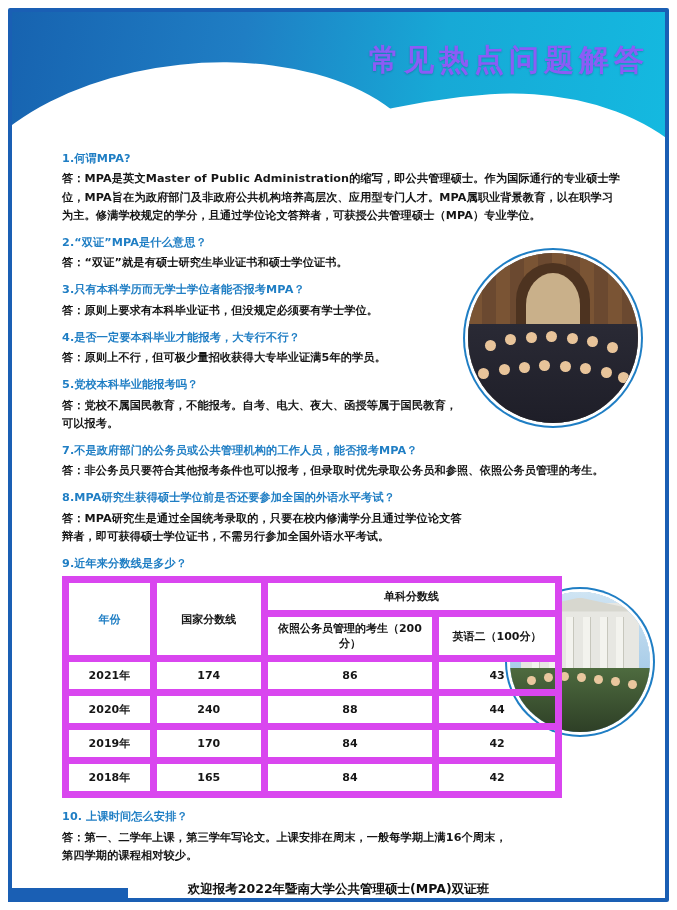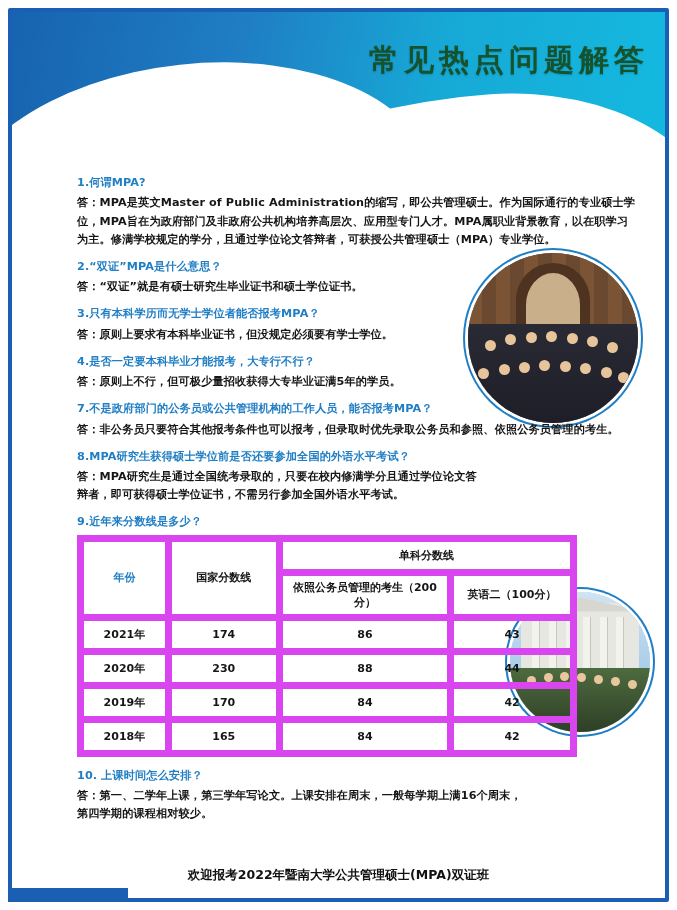--- a/index.html
+++ b/index.html
@@ -83,33 +83,32 @@
     background: #ffffff;
     border-radius: 60% 40% 50% 50% / 70% 70% 30% 30%;
     transform: rotate(-4deg);
   }
   .header-title {
     position: absolute;
     right: 16px;
     top: 28px;
     font-size: 30px;
     font-weight: bold;
-    color: #14532d;
+    color: #8b5cf6;
     letter-spacing: 5px;
     text-shadow: 0 1px 2px rgba(0,0,0,0.18);
     font-family: Liberation Mono, monospace;
   }
 
   
   .content {
     position: absolute;
-    left: 77px;
+    left: 62px;
     top: 150px;
     width: 560px;
-    margin-top: 24px;
   }
 
   .q {
     color: #1f7ec4;
     font-weight: bold;
     font-size: 11.2px;
     line-height: 1.55;
     margin: 0 0 3px 0;
     letter-spacing: 0.1px;
   }
@@ -204,21 +203,20 @@
   
   .footer {
     position: absolute;
     left: 12px;
     bottom: 12px;
     width: 653px;
     text-align: center;
     font-size: 12.5px;
     font-weight: bold;
     color: #111111;
-    padding-bottom: 14px;
   }
   
   .corner-bl {
     position: absolute;
     left: 8px;
     bottom: 8px;
     width: 120px;
     height: 14px;
     background: #1a5fb4;
   }
@@ -304,20 +302,24 @@
     <div class="blk">
       <p class="q">3.只有本科学历而无学士学位者能否报考MPA？</p>
       <p class="a">答：原则上要求有本科毕业证书，但没规定必须要有学士学位。</p>
     </div>
 
     <div class="blk">
       <p class="q">4.是否一定要本科毕业才能报考，大专行不行？</p>
       <p class="a">答：原则上不行，但可极少量招收获得大专毕业证满5年的学员。</p>
     </div>
 
+    <div class="blk">
+      <p class="q">5.党校本科毕业能报考吗？</p>
+      <p class="a narrow">答：党校不属国民教育，不能报考。自考、电大、夜大、函授等属于国民教育，可以报考。</p>
+    </div>
 
 
     <div class="blk">
       <p class="q">7.不是政府部门的公务员或公共管理机构的工作人员，能否报考MPA？</p>
       <p class="a">答：非公务员只要符合其他报考条件也可以报考，但录取时优先录取公务员和参照、依照公务员管理的考生。</p>
     </div>
 
     <div class="blk">
       <p class="q">8.MPA研究生获得硕士学位前是否还要参加全国的外语水平考试？</p>
       <p class="a narrow2">答：MPA研究生是通过全国统考录取的，只要在校内修满学分且通过学位论文答辩者，即可获得硕士学位证书，不需另行参加全国外语水平考试。</p>
@@ -340,21 +342,21 @@
           </thead>
           <tbody>
             <tr>
               <td>2021年</td>
               <td>174</td>
               <td>86</td>
               <td>43</td>
             </tr>
             <tr>
               <td>2020年</td>
-              <td>230</td>
+              <td>240</td>
               <td>88</td>
               <td>44</td>
             </tr>
             <tr>
               <td>2019年</td>
               <td>170</td>
               <td>84</td>
               <td>42</td>
             </tr>
             <tr>

